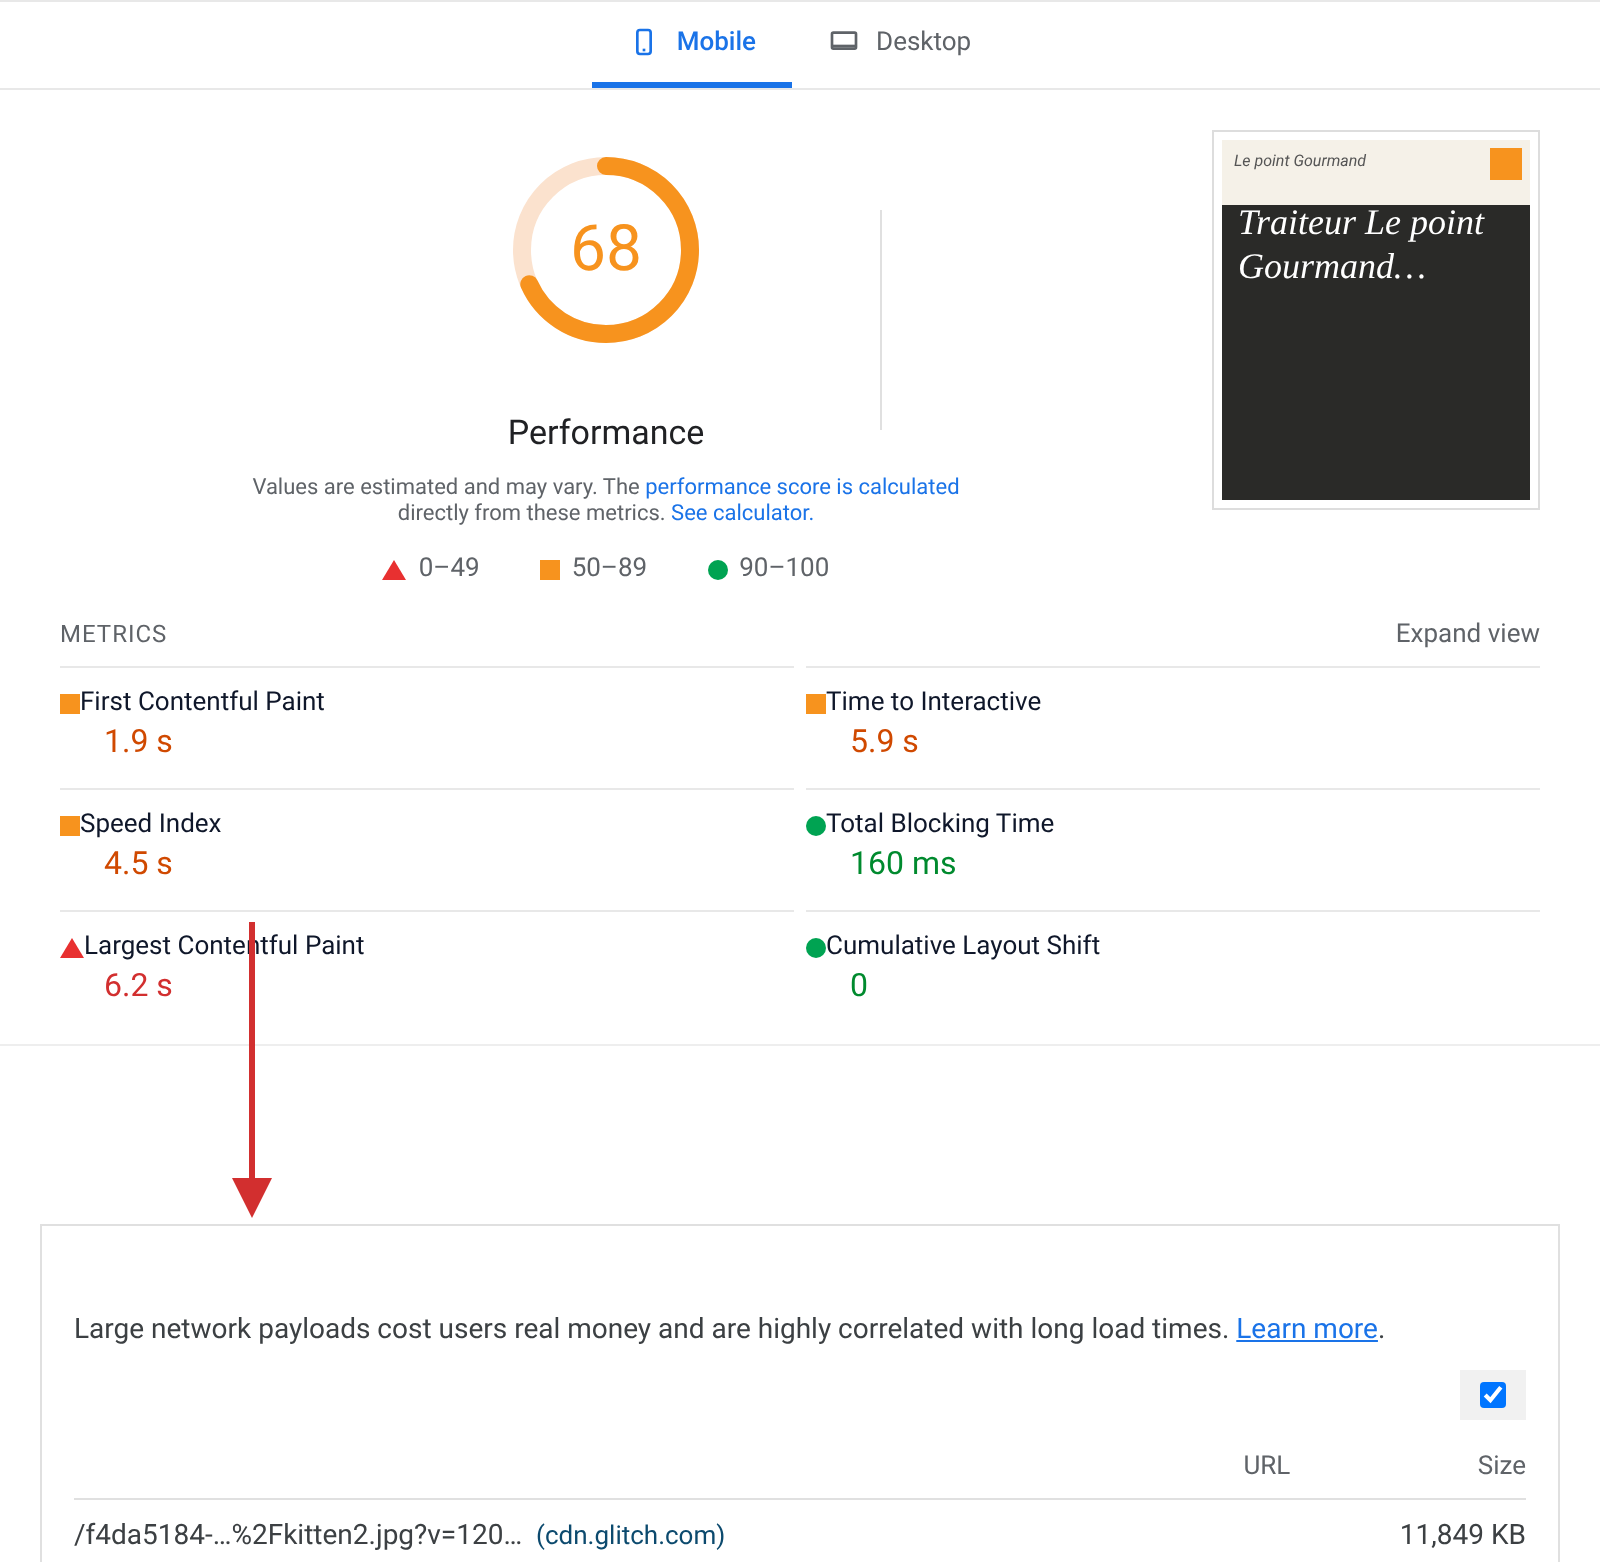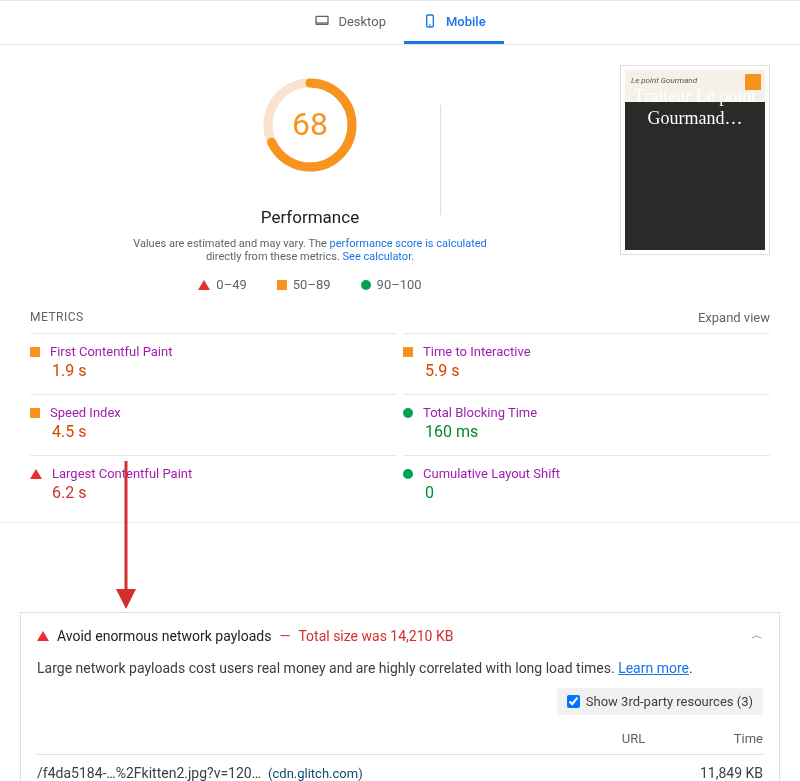--- a/index.html
+++ b/index.html
@@ -7,24 +7,24 @@
   .container { width: 800px; margin: 0 auto; }
   
   .tabs { display: flex; justify-content: center; border-bottom: 1px solid #e8e8e8; border-top: 1px solid #e8e8e8; }
   .tab { display: flex; align-items: center; gap: 8px; padding: 12px 18px; font-size: 13px; color: #5f6368; cursor: pointer; border-bottom: 3px solid transparent; }
   .tab.active { color: #1a73e8; border-bottom-color: #1a73e8; font-weight: 500; }
   .tab-icon { width: 16px; height: 16px; }
   
   .overview { display: flex; padding: 20px 30px 10px; gap: 30px; position: relative; }
   .score-section { flex: 1; text-align: center; padding-top: 10px; }
   .divider-v { width: 1px; background: #e0e0e0; height: 110px; align-self: center; position: absolute; left: 55%; top: 60px; }
-  .preview { width: 150px; border: 1px solid #ddd; padding: 4px; background: #fff; align-self: flex-start; }
+  .preview { width: 164px; border: 1px solid #ddd; padding: 4px; background: #fff; align-self: flex-start; }
   .preview-img { width: 100%; height: 180px; background: linear-gradient(180deg, #f5f1e8 0%, #f5f1e8 18%, #2a2a28 18%, #2a2a28 100%); position: relative; }
   .preview-img .badge { position: absolute; top: 4px; right: 4px; width: 16px; height: 16px; background: #f7931e; }
-  .preview-img .preview-title { font-family: cursive; color: #fff; padding: 16px 8px; font-size: 18px; line-height: 1.2; text-align: center; }
+  .preview-img .preview-title { font-style: italic; font-family: cursive; color: #fff; padding: 31px 8px; font-size: 18px; line-height: 1.2; }
   .preview-img .logo-small { position: absolute; top: 6px; left: 6px; font-style: italic; font-size: 8px; color: #555; }
   
   .gauge-wrap { display: inline-block; position: relative; width: 100px; height: 100px; }
   .gauge-bg { stroke: #fbe2ce; }
   .gauge-fg { stroke: #f7931e; }
   .gauge-text { font-size: 32px; font-weight: 400; color: #f7931e; position: absolute; left: 0; right: 0; top: 30px; text-align: center; }
   
   .perf-label { font-size: 17px; color: #202124; margin-top: 28px; }
   .perf-desc { font-size: 11px; color: #5f6368; margin-top: 10px; }
   .perf-desc a { color: #1a73e8; text-decoration: none; }
@@ -33,69 +33,69 @@
   .legend-item { display: flex; align-items: center; gap: 6px; }
   .legend-tri { width: 0; height: 0; border-left: 6px solid transparent; border-right: 6px solid transparent; border-bottom: 10px solid #e83030; }
   .legend-sq { width: 10px; height: 10px; background: #f7931e; }
   .legend-ci { width: 10px; height: 10px; border-radius: 50%; background: #00a352; }
   
   .section-hdr { display: flex; justify-content: space-between; padding: 8px 30px; font-size: 12px; color: #5f6368; letter-spacing: 0.5px; }
   .expand-link { font-size: 13px; color: #5f6368; letter-spacing: 0; }
   
   .metrics-grid { display: grid; grid-template-columns: 1fr 1fr; gap: 6px; padding: 0 30px 12px; }
   .metric { border-top: 1px solid #e8e8e8; padding: 10px 0 8px; }
-  .metric-name { font-size: 13px; color: #a21caf; display: flex; align-items: center; gap: 10px; }
+  .metric-name { font-size: 13px; color: #0f172a; display: flex; align-items: center; }
   .metric-val { font-size: 16px; font-weight: 400; padding-left: 22px; margin-top: 2px; }
   .val-orange { color: #d04900; }
   .val-red { color: #d22f2f; }
   .val-green { color: #008a2e; }
   .ico-sq { width: 10px; height: 10px; background: #f7931e; flex-shrink: 0; }
   .ico-tri { width: 0; height: 0; border-left: 6px solid transparent; border-right: 6px solid transparent; border-bottom: 10px solid #e83030; flex-shrink: 0; }
   .ico-ci { width: 10px; height: 10px; border-radius: 50%; background: #00a352; flex-shrink: 0; }
   
   .arrow-wrap { position: relative; height: 90px; background: #fff; border-top: 1px solid #eee;}
   .arrow-svg { position: absolute; left: 106px; top: -62px; }
   
   .audit { margin: 0 20px 20px; border: 1px solid #e0e0e0; background: #fff; padding: 14px 16px; }
   .audit-title-row { display: flex; align-items: center; gap: 8px; font-size: 14px; color: #202124; }
   .audit-title-row .audit-warn { color: #d22f2f; }
   .audit-title-row .dash { color: #d22f2f; }
-  .audit-desc { font-size: 14px; color: #3c4043; margin-top: 16px; }
+  .audit-desc { font-size: 14px; color: #3c4043; margin-top: 30px; }
   .audit-desc a { color: #1a73e8; text-decoration: underline; }
   .chevron { margin-left: auto; color: #5f6368; font-size: 12px; }
   
   .third-party { text-align: right; margin-top: 12px; }
   .third-party-box { display: inline-flex; align-items: center; gap: 6px; background: #f1f1f1; padding: 6px 10px; font-size: 13px; color: #3c4043; }
   
   .audit-table { width: 100%; margin-top: 8px; border-collapse: collapse; }
   .audit-table th { text-align: right; font-weight: 400; font-size: 13px; color: #5f6368; padding: 8px 0; border-bottom: 1px solid #e0e0e0; }
   .audit-table th.size-col { text-align: right; }
   .audit-table td { font-size: 14px; color: #3c4043; padding: 10px 0; }
   .audit-table td.size-col { text-align: right; }
   .audit-table .host { color: #0c4a6e; font-size: 13px; }
 </style>
 </head>
 <body>
 
 <div class="container">
 
   <div class="tabs">
+    <div class="tab active">
+      <svg class="tab-icon" viewBox="0 0 24 24" fill="none" stroke="#1a73e8" stroke-width="2">
+          <rect x="7" y="3" width="10" height="18" rx="2"></rect>
+          <line x1="11" y1="18" x2="13" y2="18"></line>
+        </svg>
+      <span>Mobile</span>
+    </div>
     <div class="tab">
       <svg class="tab-icon" viewBox="0 0 24 24" fill="none" stroke="#5f6368" stroke-width="2">
           <rect x="3" y="5" width="18" height="12" rx="1"></rect>
           <line x1="3" y1="15" x2="21" y2="15"></line>
         </svg>
       <span>Desktop</span>
-    </div>
-    <div class="tab active">
-      <svg class="tab-icon" viewBox="0 0 24 24" fill="none" stroke="#1a73e8" stroke-width="2">
-          <rect x="7" y="3" width="10" height="18" rx="2"></rect>
-          <line x1="11" y1="18" x2="13" y2="18"></line>
-        </svg>
-      <span>Mobile</span>
     </div>
   </div>
 
   <div class="overview">
     <div class="score-section">
       <div class="gauge-wrap">
         <svg width="100" height="100" viewBox="0 0 100 100">
           <circle class="gauge-bg" cx="50" cy="50" r="42" fill="none" stroke-width="9"></circle>
           <circle class="gauge-fg" cx="50" cy="50" r="42" fill="none" stroke-width="9" stroke-linecap="round" stroke-dasharray="264" stroke-dashoffset="84" transform="rotate(-90 50 50)"></circle>
         </svg>
@@ -182,41 +182,33 @@
   </div>
 
   <div class="arrow-wrap">
     <svg class="arrow-svg" width="40" height="150">
       <line x1="20" y1="0" x2="20" y2="132" stroke="#d22f2f" stroke-width="3"></line>
       <polygon points="20,148 10,128 30,128" fill="#d22f2f"></polygon>
     </svg>
   </div>
 
   <div class="audit">
-    <div class="audit-title-row">
-      <span class="ico-tri"></span>
-      <span>Avoid enormous network payloads</span>
-      <span class="dash">—</span>
-      <span class="audit-warn">Total size was 14,210 KB</span>
-      <span class="chevron">︿</span>
-    </div>
     <div class="audit-desc">
       <span>Large network payloads cost users real money and are highly correlated with long load times. </span><a href="#">Learn more</a><span>.</span>
     </div>
     <div class="third-party">
       <label class="third-party-box">
         <input type="checkbox" checked="" style="">
-        <span>Show 3rd-party resources (3)</span>
       </label>
     </div>
     <table class="audit-table">
       <thead>
         <tr>
           <th>URL</th>
-          <th class="size-col">Time</th>
+          <th class="size-col">Size</th>
         </tr>
       </thead>
       <tbody>
         <tr>
           <td>
             <span>/f4da5184-…%2Fkitten2.jpg?v=120…</span>
             &nbsp;<span class="host">(cdn.glitch.com)</span>
           </td>
           <td class="size-col">11,849 KB</td>
         </tr>

